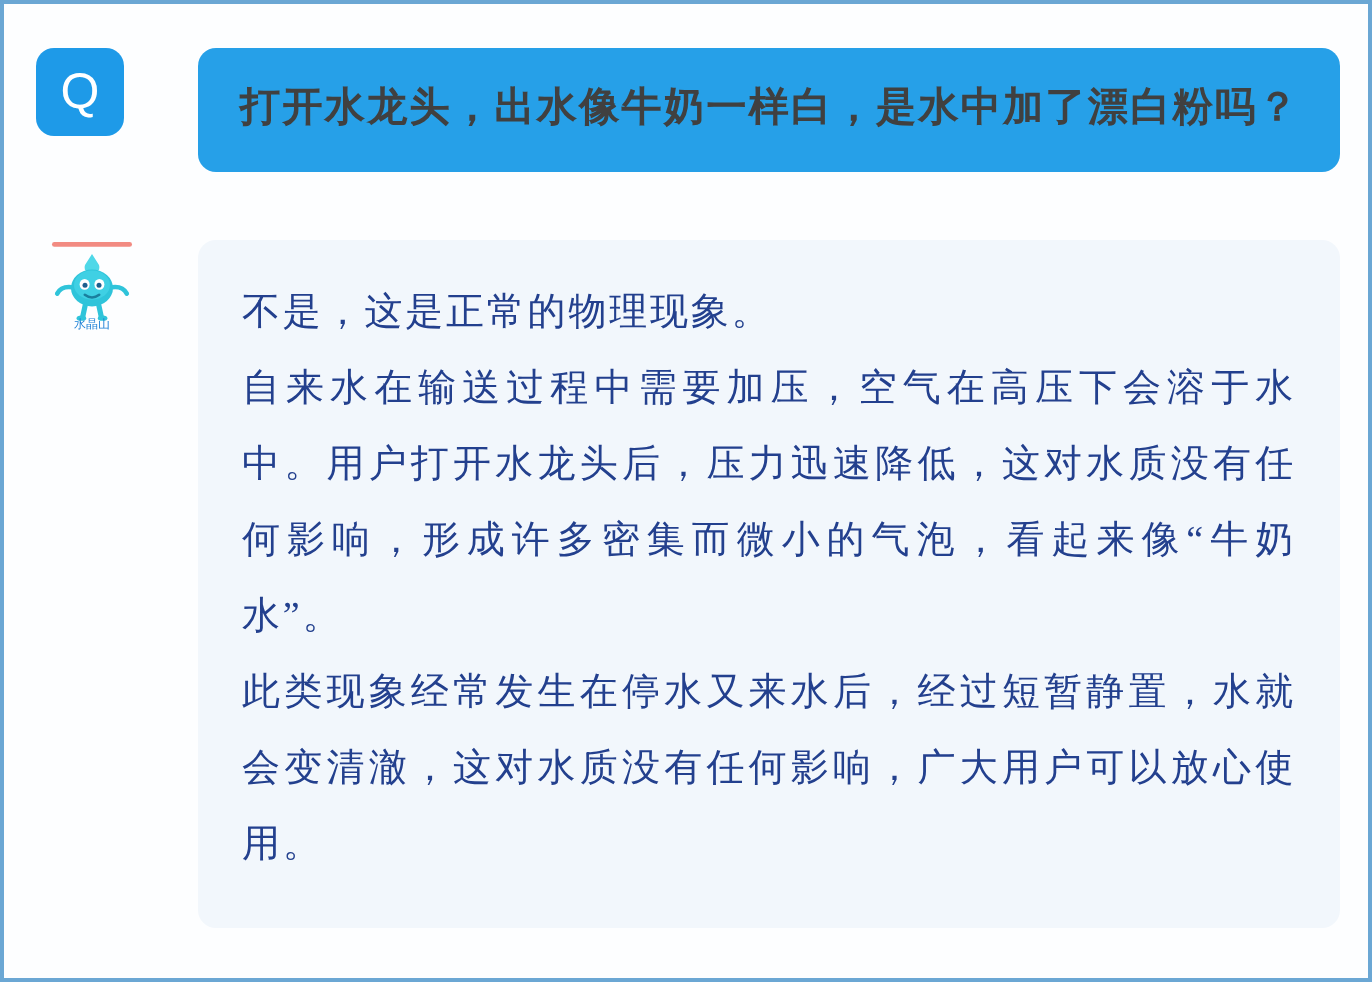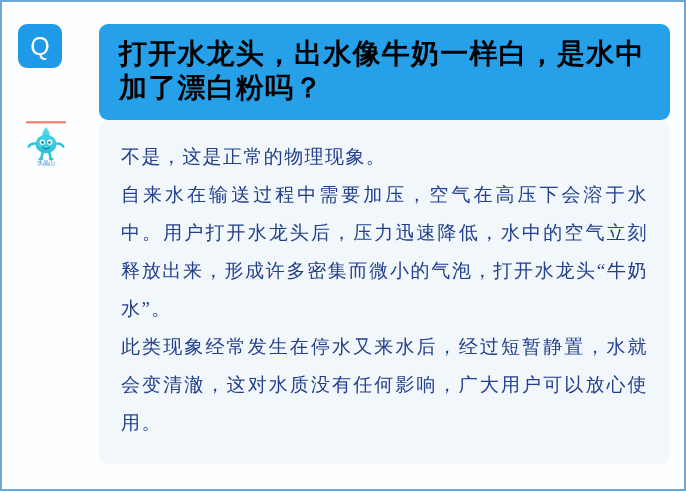--- a/index.html
+++ b/index.html
@@ -48,27 +48,28 @@
     position: absolute;
     left: 81px;
     top: 2px;
     width: 571px;
     box-sizing: border-box;
     background: #26A0E8;
     border-radius: 9px;
     padding: 13px 20px 15px 20px;
   }
   .q-text {
-    color: #000000;
-    font-size: 28px;
+    color: #404040;
+    font-size: 20px;
     font-weight: bold;
     line-height: 34px;
     letter-spacing: 1.2px;
     font-family: "Liberation Serif", "DejaVu Serif", serif;
     white-space: pre-wrap;
+    text-align: right;
   }
 
   
   .a-row {
     position: absolute;
     left: 16px;
     top: 116px;
     width: 654px;
   }
   .a-avatar {
@@ -148,19 +149,19 @@
         <path d="M20.6 34.6 L19.4 40.2" stroke="#2FC4DA" stroke-width="2.6" stroke-linecap="round"></path>
         <path d="M27.4 34.6 L28.6 40.2" stroke="#2FC4DA" stroke-width="2.6" stroke-linecap="round"></path>
         <ellipse cx="18.7" cy="41.1" rx="2.4" ry="1.3" fill="#2FC4DA"></ellipse>
         <ellipse cx="29.3" cy="41.1" rx="2.4" ry="1.3" fill="#2FC4DA"></ellipse>
       </svg>
       <div class="mascot-label">水晶山</div>
     </div>
 
     <div class="a-bubble">
       <div class="a-text">不是，这是正常的物理现象。
-自来水在输送过程中需要加压，空气在高压下会溶于水中。用户打开水龙头后，压力迅速降低，水中的空气立刻释放出来，形成许多密集而微小的气泡，打开水龙头“牛奶水”。
+自来水在输送过程中需要加压，空气在高压下会溶于水中。用户打开水龙头后，压力迅速降低，这对水质没有任何影响，形成许多密集而微小的气泡，看起来像“牛奶水”。
 此类现象经常发生在停水又来水后，经过短暂静置，水就会变清澈，这对水质没有任何影响，广大用户可以放心使用。</div>
     </div>
 
   </div>
 
 </div>
 
 </body></html>

